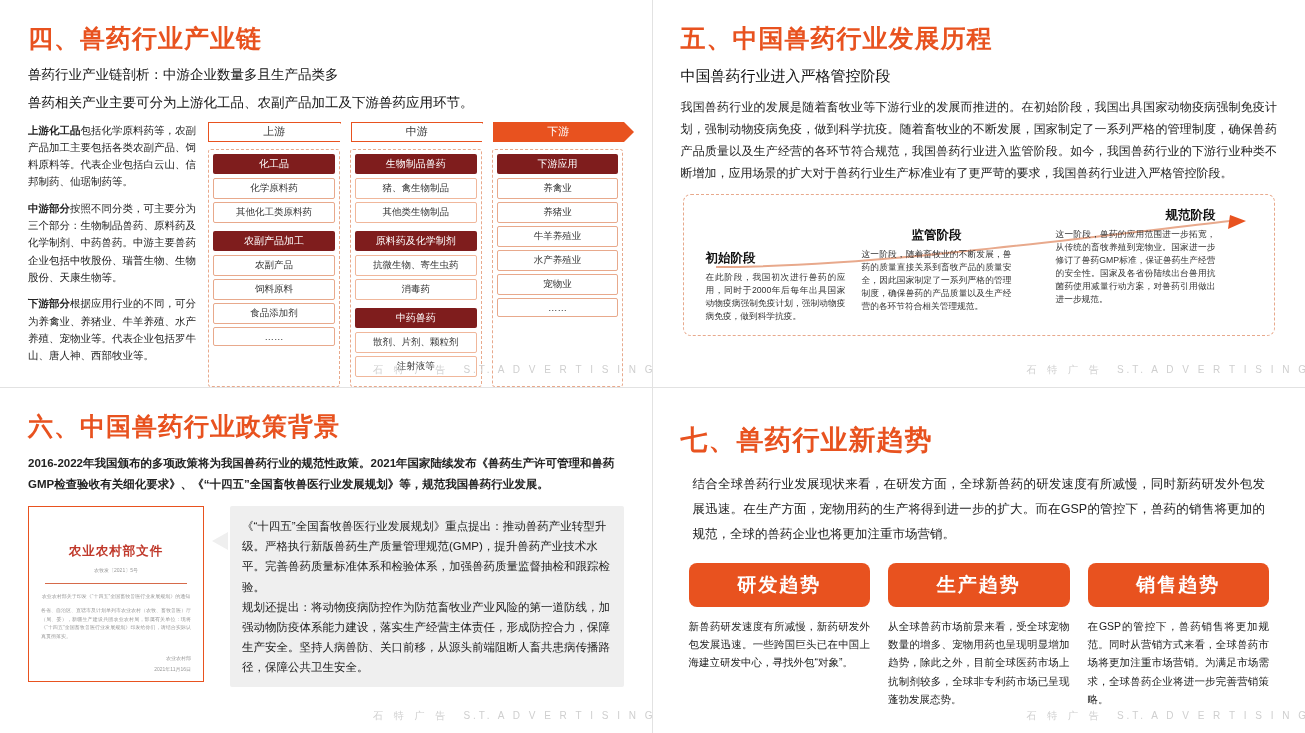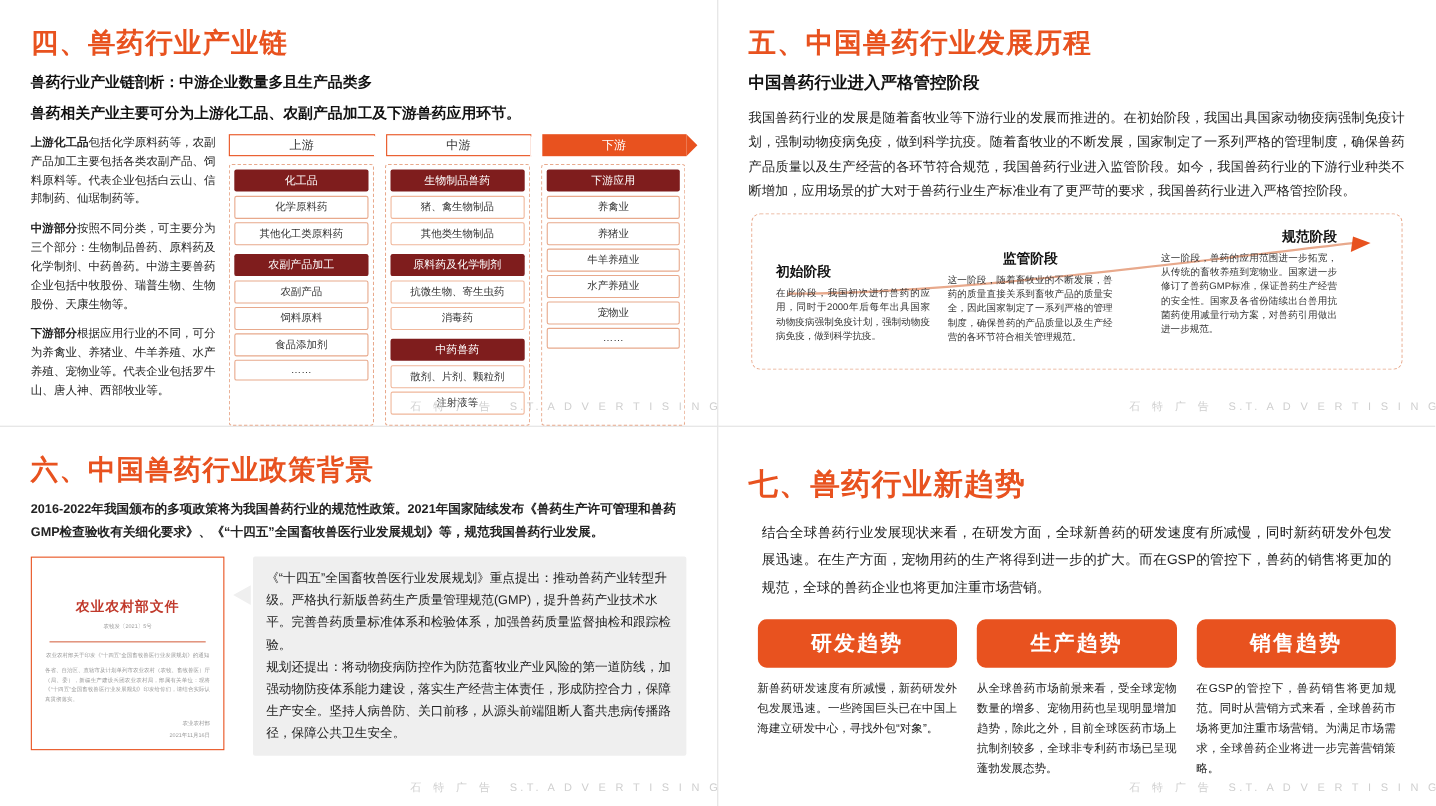--- a/index.html
+++ b/index.html
@@ -14,21 +14,21 @@
     gap:0;
   }
   .slide{position:relative;box-sizing:border-box;padding:16px 22px 0 22px;}
   .slide.tl{border-right:1px solid #e2e2e2;border-bottom:1px solid #e2e2e2;}
   .slide.tr{border-bottom:1px solid #e2e2e2;}
   .slide.bl{border-right:1px solid #e2e2e2;}
   .s-title{
     font-size:25px;font-weight:bold;color:#e8521f;letter-spacing:1px;
     margin:6px 0 10px 6px;
   }
-  .s-sub{font-size:13.5px;font-weight:bold;color:#111;line-height:1.5;margin:0 0 8px 6px;}
+  .s-sub{font-size:13.5px;font-weight:normal;color:#111;line-height:1.5;margin:0 0 8px 6px;}
   .footer{
     position:absolute;bottom:10px;left:4px;width:100%;text-align:right;
     font-size:10px;color:#cfcfcf;letter-spacing:3px;
   }
   .footer .cn{letter-spacing:4px;margin-right:14px;}
 
   
   .s4-wrap{display:flex;gap:12px;margin:4px 6px 0 6px;}
   .s4-left{width:168px;font-size:10.5px;line-height:1.65;color:#222;}
   .s4-left p{margin:0 0 9px 0;}
@@ -65,21 +65,21 @@
   .arrowbox{
     position:relative;margin:2px 8px 0 8px;border:1px dashed #e8a98c;border-radius:8px;
     height:140px;
   }
   .arrowbox .arc{
     position:absolute;left:26px;top:18px;width:560px;height:60px;
   }
   .stage{position:absolute;width:172px;}
   .stage .name{font-weight:bold;font-size:12.5px;color:#111;margin-bottom:4px;}
   .stage .txt{font-size:8.7px;line-height:1.5;color:#333;text-align:justify;}
-  .stage.s1{left:22px;top:44px;width:140px;}
+  .stage.s1{left:22px;top:55px;width:140px;}
   .stage.s2{left:178px;top:32px;width:150px;}
   .stage.s3{left:372px;top:12px;width:160px;}
 
   
   .s6-body{font-size:11.5px;line-height:1.9;color:#222;margin:0 6px 10px 6px;font-weight:bold;}
   .s6-row{display:flex;gap:10px;margin:8px 6px 0 6px;align-items:flex-start;}
   .doc{
     width:176px;height:176px;border:1px solid #e8521f;box-sizing:border-box;
     background:#fff;padding:10px 12px;position:relative;flex:none;
   }

